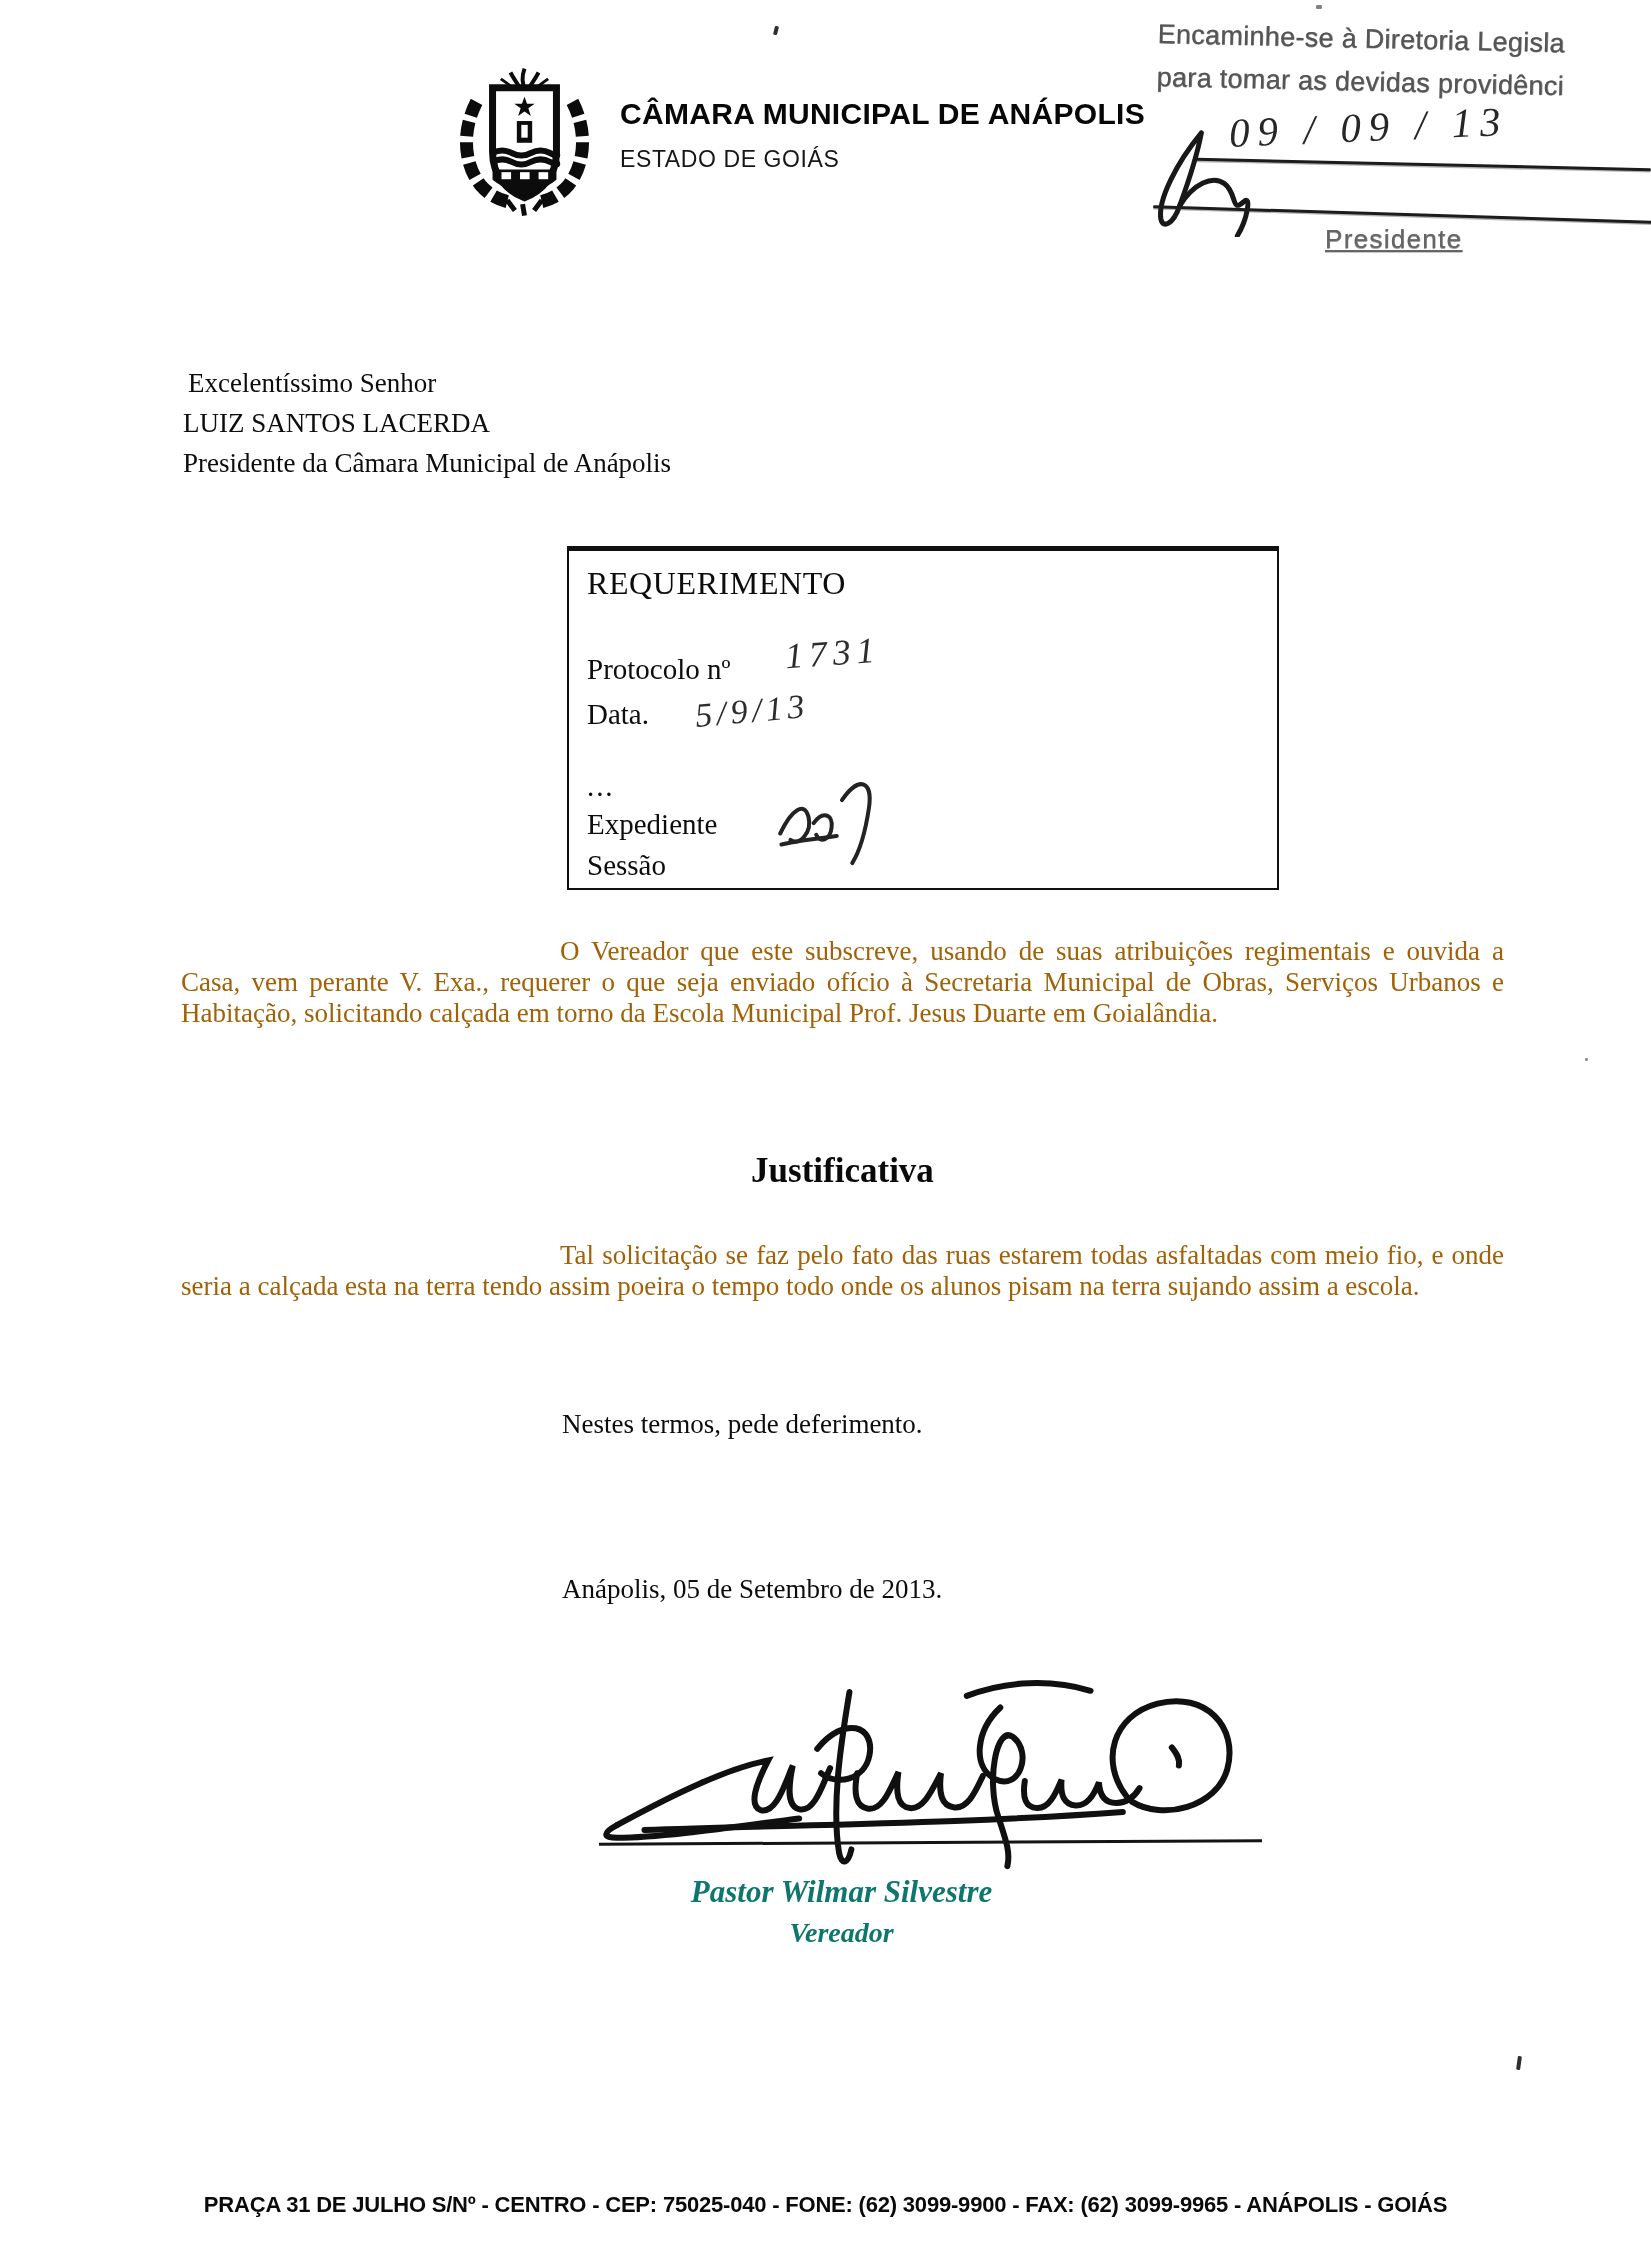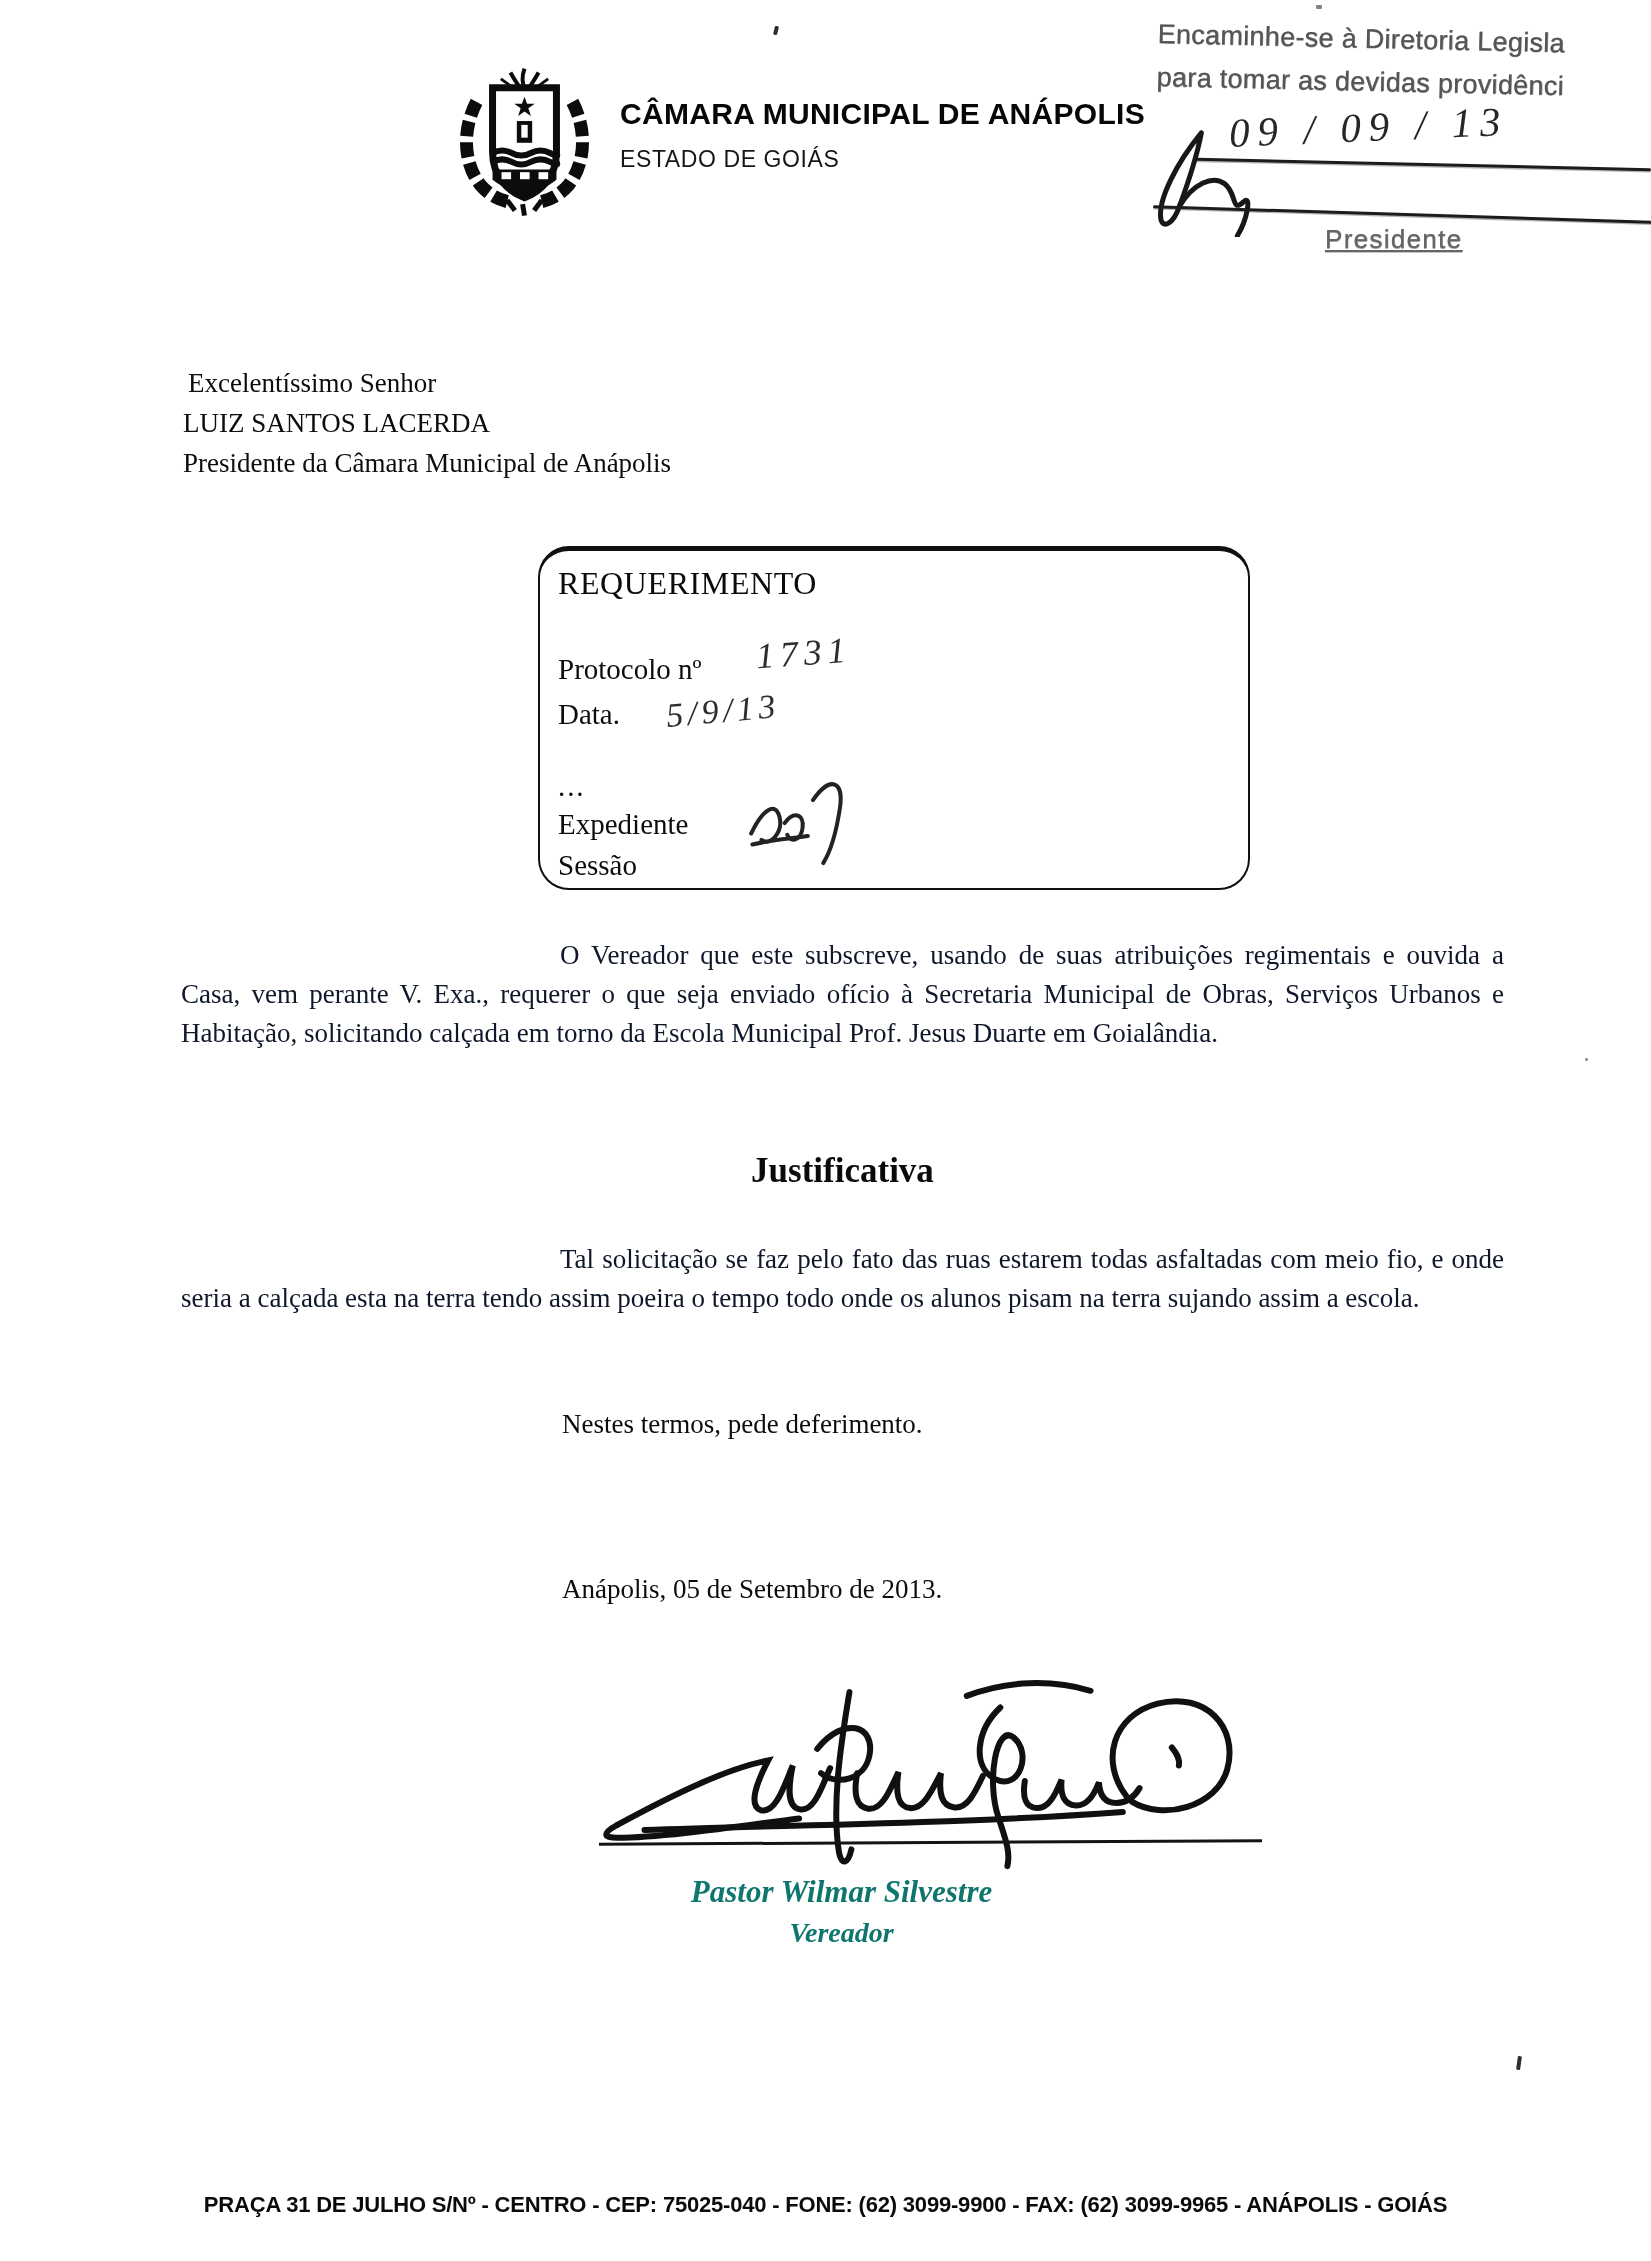--- a/index.html
+++ b/index.html
@@ -59,22 +59,22 @@
   .box-label{font-size:29px;color:#0d0d0d;white-space:nowrap;}
   .hand{
     font-family:"Liberation Serif", serif;font-style:italic;
     color:#2d2d2d;white-space:nowrap;
   }
   .hand-protocolo{font-size:36px;letter-spacing:5.8px;transform:rotate(-4deg);}
   .hand-data{font-size:34px;letter-spacing:4.5px;transform:rotate(-5deg);}
 
   
   .body-par{
-    width:1323px;font-size:27px;line-height:39px;text-align:justify;
-    text-indent:379px;color:#0f172a;
+    width:1323px;font-size:27px;line-height:31px;text-align:justify;
+    text-indent:379px;color:#a16207;
   }
   .heading-justificativa{
     width:1323px;text-align:center;font-size:35px;font-weight:bold;color:#0a0a0a;
   }
   .single-line{font-size:27px;color:#0d0d0d;white-space:nowrap;}
 
   
   .sig-rule{background:#141414;height:2.6px;transform:rotate(-0.3deg);}
   .sig-text{
     width:529px;text-align:center;font-weight:bold;font-style:italic;color:#0f766e;
@@ -150,21 +150,21 @@
   </div>
 
   <div class="abs stamp-rule" style="left:1153px;top:213px;width:500px;transform:rotate(1.8deg);"></div>
 
   <div class="abs stamp-role" style="left:1325px;top:224px;text-decoration:underline;">Presidente</div>
 
   <div class="abs addr" style="left:188px;top:368px;">Excelentíssimo Senhor</div>
   <div class="abs addr" style="left:183px;top:408px;">LUIZ SANTOS LACERDA</div>
   <div class="abs addr" style="left:183px;top:448px;">Presidente da Câmara Municipal de Anápolis</div>
 
-  <div class="abs protocol-box" style="left:538px;top:546px;width:708px;height:337px;border-radius:31px;">
+  <div class="abs protocol-box" style="left:567px;top:546px;width:708px;height:337px;">
     <div class="abs box-title" style="left:18px;top:14px;">REQUERIMENTO</div>
 
     <div class="abs box-label" style="left:18px;top:102px;">Protocolo nº</div>
     <div class="abs hand hand-protocolo" style="left:216px;top:81px;">1731</div>
 
     <div class="abs box-label" style="left:18px;top:147px;">Data.</div>
     <div class="abs hand hand-data" style="left:126px;top:141px;">5/9/13</div>
 
     <div class="abs box-label" style="left:18px;top:219px;letter-spacing:1.9px;">...</div>
 

